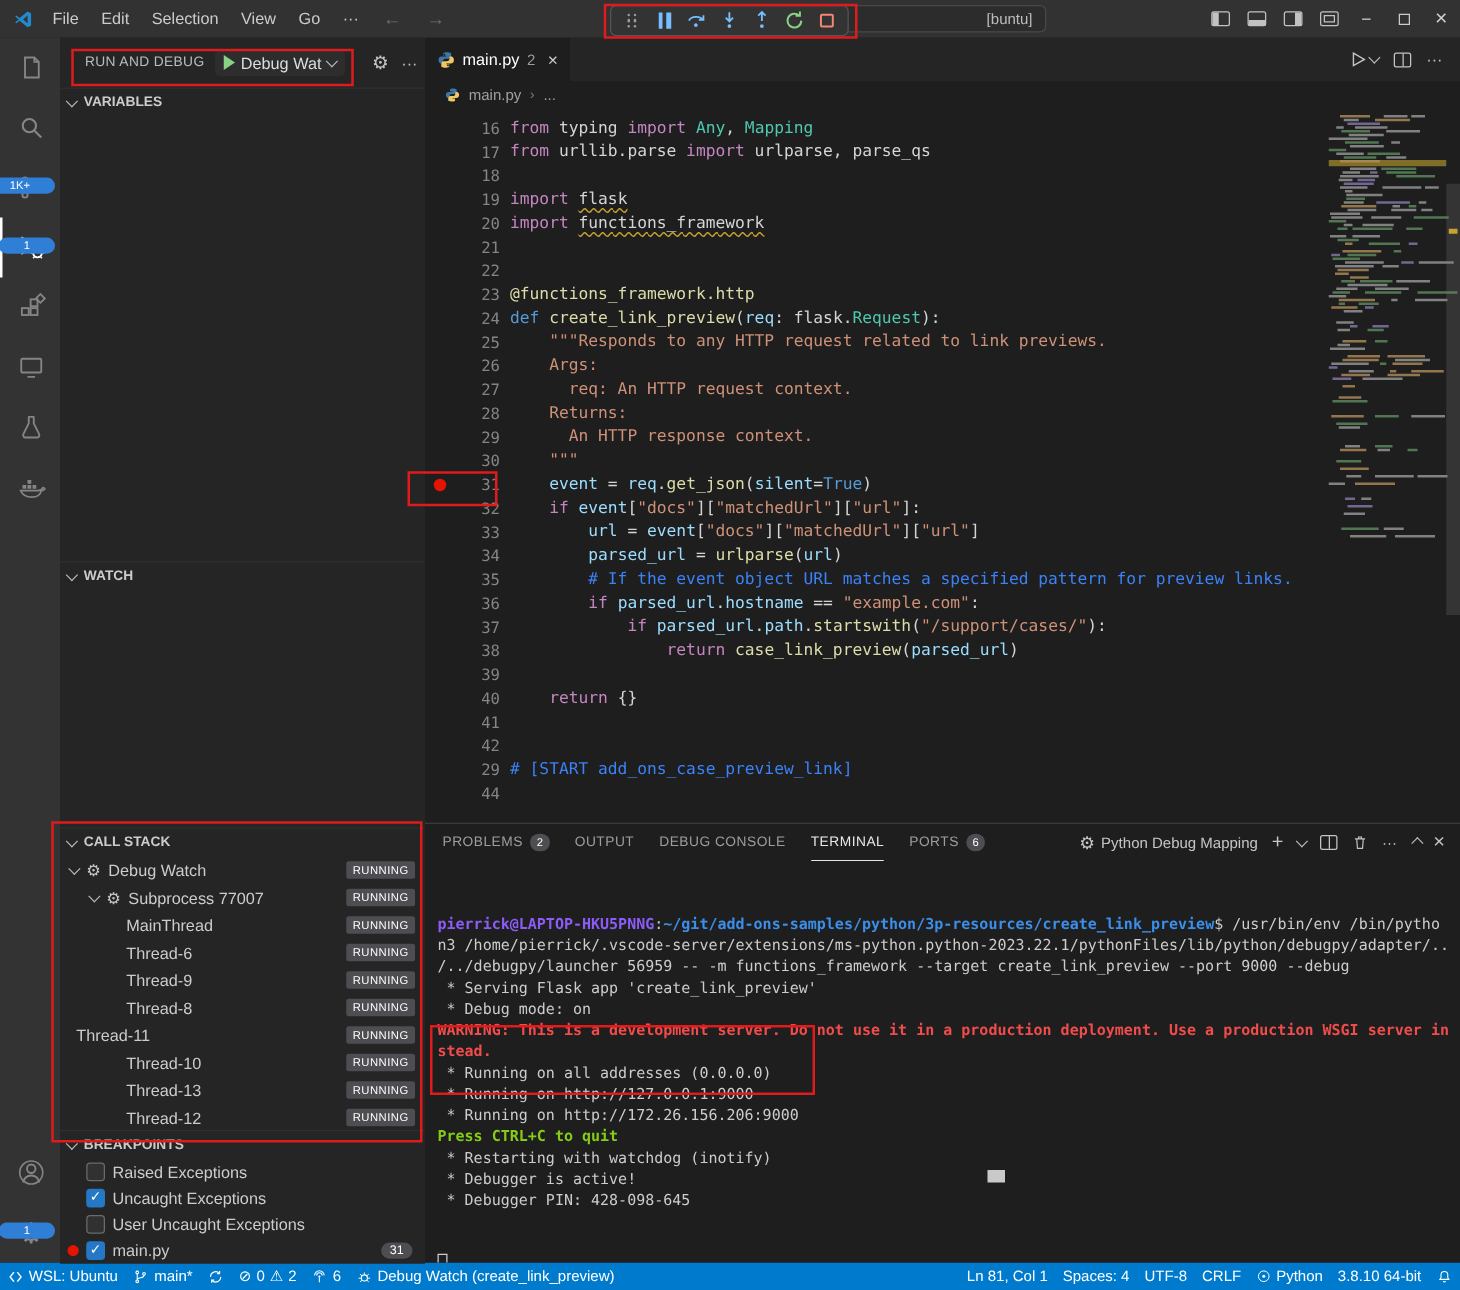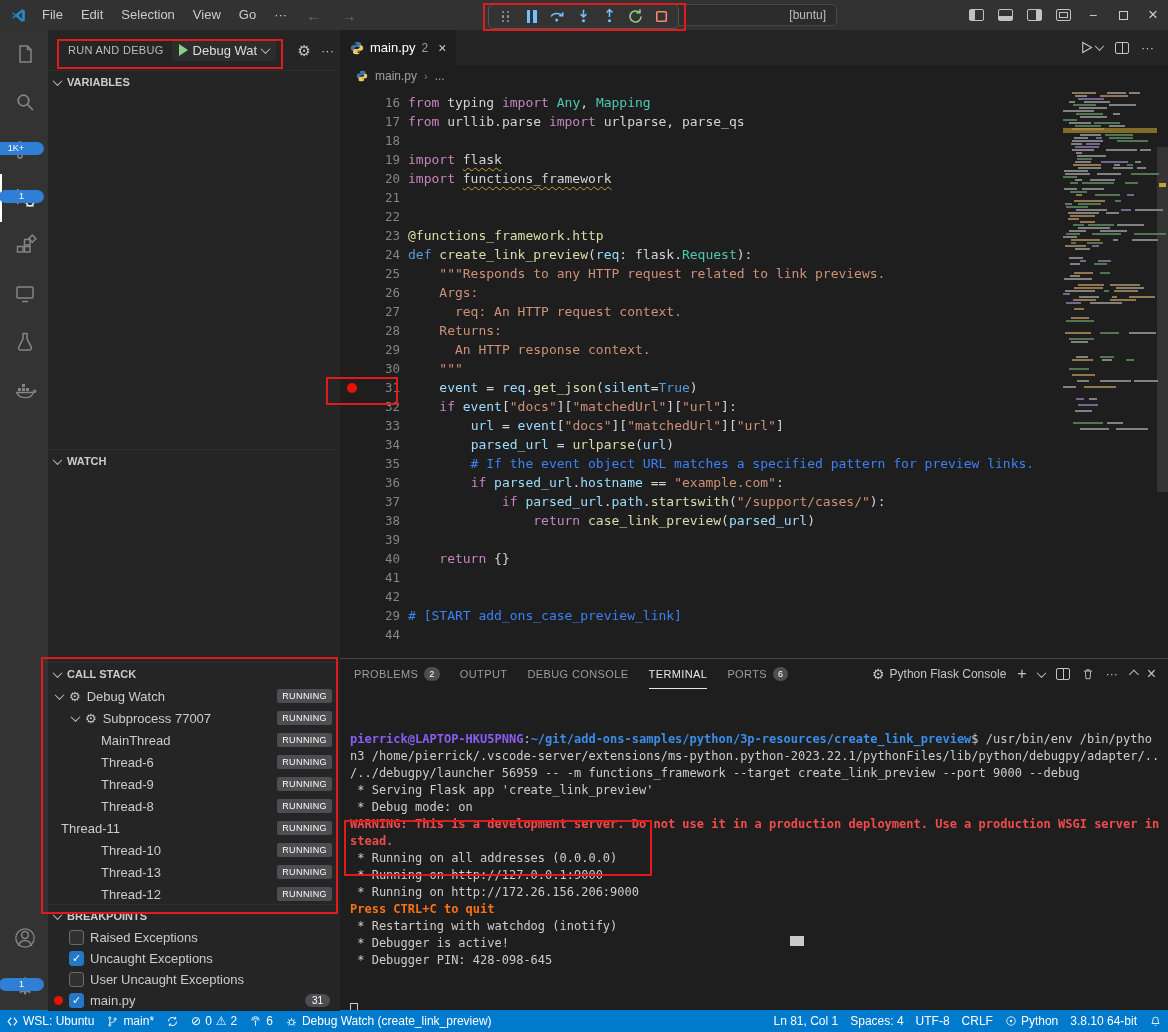--- a/index.html
+++ b/index.html
@@ -102,21 +102,21 @@
   .panel{height:352px;flex:none;border-top:1px solid #444444;display:flex;flex-direction:column;background:#1e1e1e}
   .ptabs{height:30px;display:flex;align-items:center;padding-left:14px;gap:20px;font-size:11px;color:#9d9d9d;flex:none}
   .ptab{display:flex;align-items:center;gap:6px;height:100%;letter-spacing:.4px}
   .ptab.active{color:#e7e7e7;box-shadow:inset 0 -1px 0 #e7e7e7}
   .ptab .badge{background:#4d4d52;color:#fff;border-radius:8px;padding:0 5px;font-size:9px;height:14px;line-height:14px}
   .panel-actions{margin-left:auto;display:flex;align-items:center;gap:11px;padding-right:12px;font-size:12px;color:#c5c5c5}
   .pa-shell{display:flex;align-items:center;gap:5px}
   .terminal{position:relative;padding:8px 4px 0 10px;font-family:"DejaVu Sans Mono",monospace;font-size:12px;line-height:17px;white-space:pre;overflow:hidden;flex:1}
   .tline{height:17px}
   .tm-g{color:#8b5cf6;font-weight:bold}.tm-b{color:#3b8eea;font-weight:bold}
-  .tm-w{color:#cccccc}.tm-r{color:#f14c4c;font-weight:bold}.tm-y{color:#f97316;font-weight:bold}
+  .tm-w{color:#cccccc}.tm-r{color:#f14c4c;font-weight:bold}.tm-y{color:#84cc16;font-weight:bold}
   .cursor{display:inline-block;width:8px;height:14px;border:1px solid #cccccc;vertical-align:-2px}
   .term-hthumb{position:absolute;left:450px;top:247px;width:14px;height:10px;background:#c9c9c9}
 
   
   .statusbar{height:22px;background:#007acc;display:flex;align-items:center;color:#ffffff;font-size:12px;justify-content:space-between}
   .sb-side{display:flex;align-items:center;height:22px}
   .sbi{display:flex;align-items:center;gap:4px;padding:0 6px;height:22px;white-space:nowrap}
   .sbi svg{flex:none}
 
   
@@ -831,21 +831,21 @@
               <span>TERMINAL</span>
             </div>
             <div class="ptab">
               <span>PORTS</span>
               <span class="badge">6</span>
             </div>
           </div>
         <div class="panel-actions">
           <span class="pa-shell">
             <span class="gearglyph" style="font-size:14px">⚙</span>
-            <span>Python Flask Console</span>
+            <span>Python Debug Mapping</span>
           </span>
           <span style="font-size:16px">+</span>
           <span class="chev down"></span>
           <span class="splitico"></span>
           <span>
             <svg width="14" height="14" viewBox="0 0 24 24">
                 <path d="M5 7h14M10 7V4.5h4V7M7.5 7l1 13h7l1-13" fill="none" stroke="#c5c5c5" stroke-width="1.6"></path>
               </svg>
           </span>
           <span>···</span>

